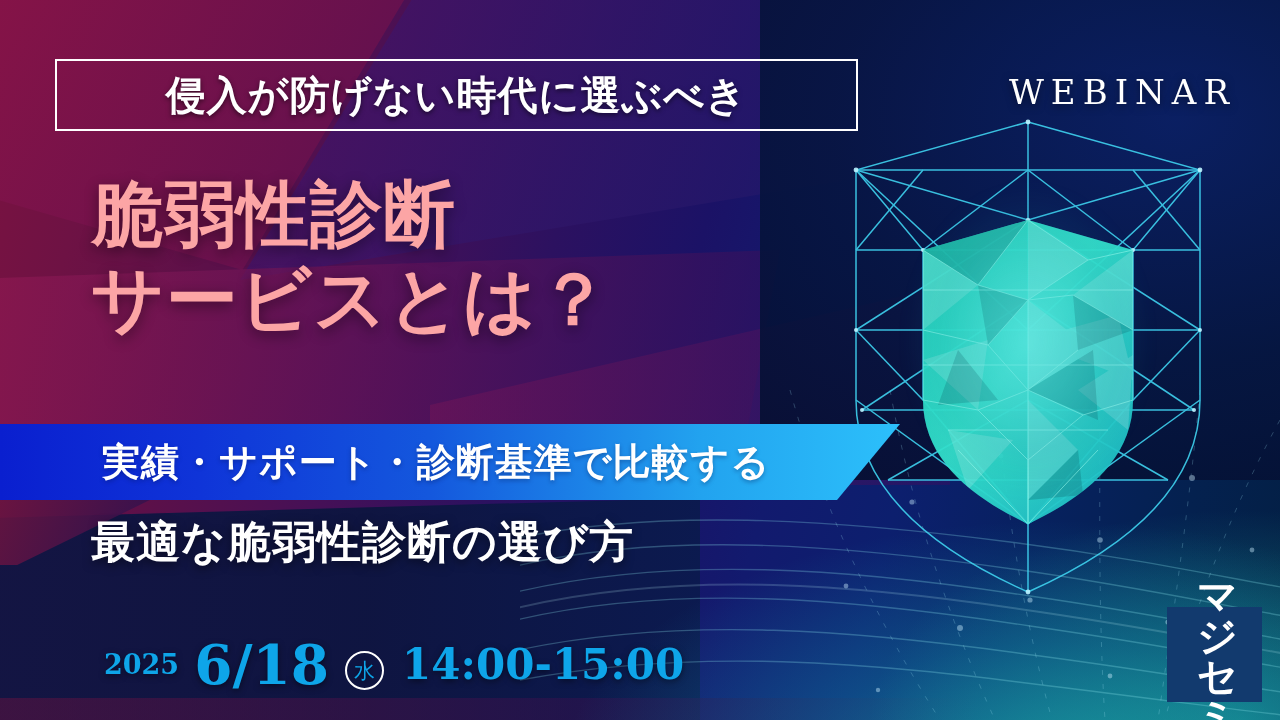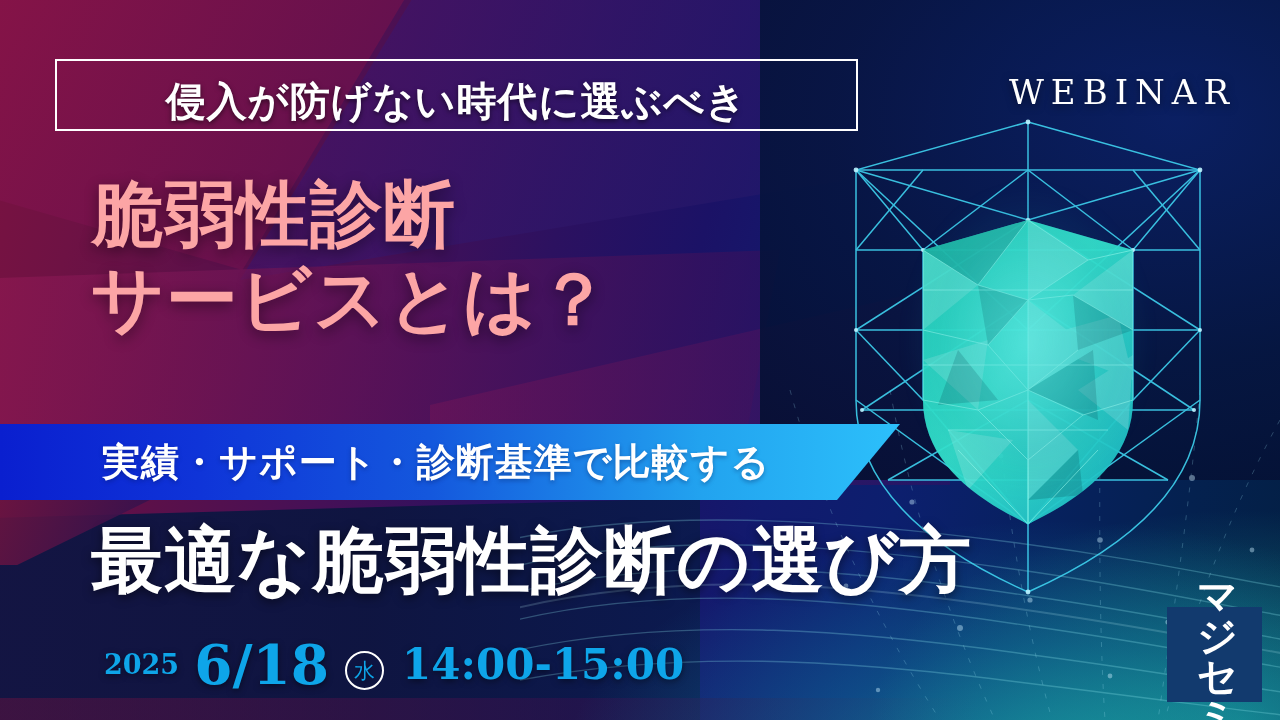--- a/index.html
+++ b/index.html
@@ -103,21 +103,21 @@
     position:absolute; left:40px; top:60px; width:320px; height:400px;
     background:radial-gradient(50% 50% at 50% 45%, rgba(40,200,210,.35) 0%, rgba(20,120,170,.12) 55%, transparent 78%);
     filter:blur(6px);
   }
 
   
   .lead-box {
     position:absolute; left:55px; top:59px;
     width:803px; height:72px;
     border:2px solid #ffffff;
-    display:flex; align-items:flex-end; justify-content:center;
+    display:flex; align-items:center; justify-content:center;
   }
   .lead-text {
     color:#fff;
     font-size:40px;
     font-weight:700;
     letter-spacing:1px;
     white-space:nowrap;
     text-shadow:0 2px 5px rgba(0,0,0,.55);
   }
 
@@ -159,21 +159,21 @@
     letter-spacing:1px;
     margin-left:102px;
     white-space:nowrap;
     text-shadow:0 2px 4px rgba(0,20,80,.35);
   }
 
   
   .subhead {
     position:absolute; left:91px; top:513px;
     color:#ffffff;
-    font-size:72px;
+    font-size:44px;
     font-weight:900;
     letter-spacing:1px;
     white-space:nowrap;
     text-shadow:0 3px 10px rgba(0,0,0,.5);
   }
 
   
   .daterow {
     position:absolute; left:104px; top:632px;
     display:flex; align-items:center; gap:0;

